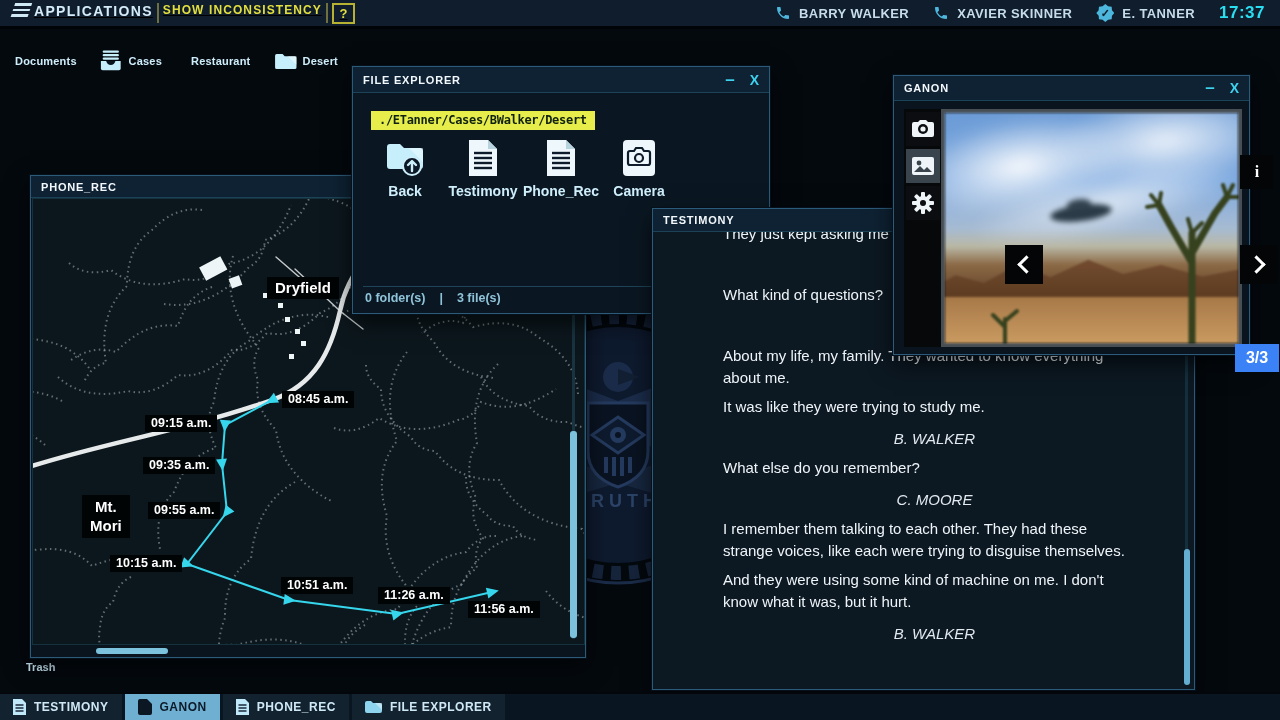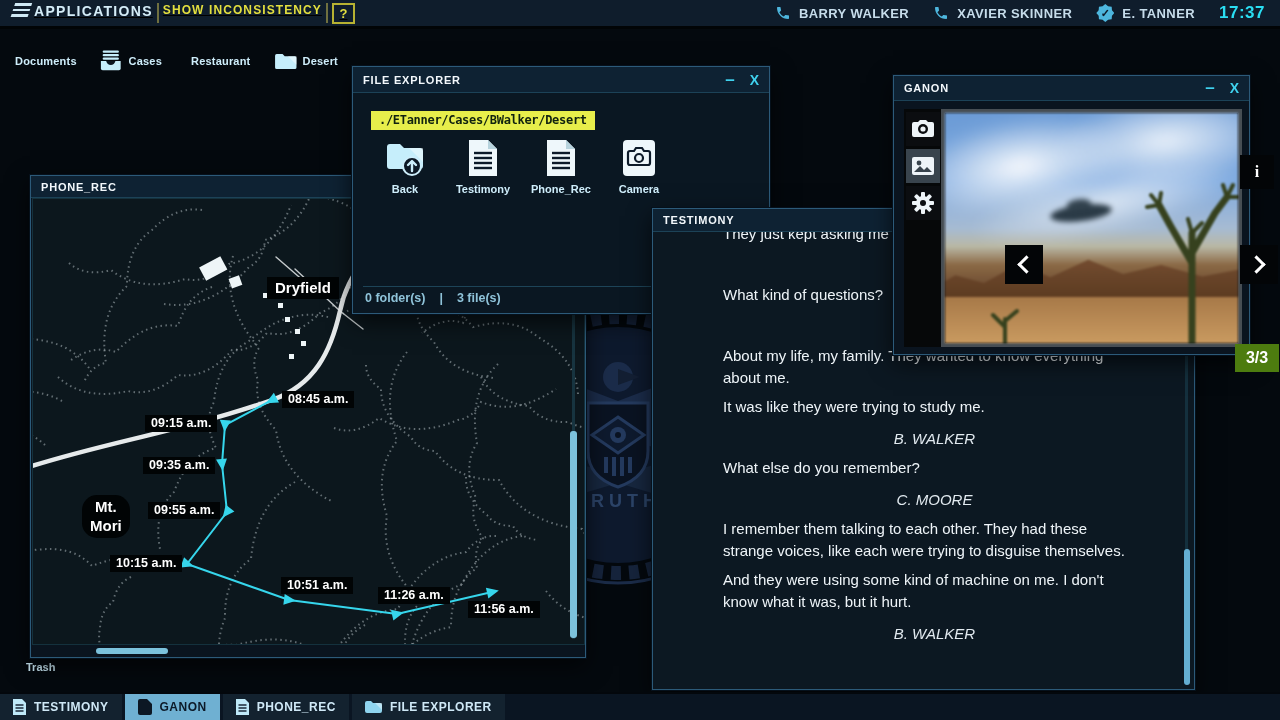--- a/index.html
+++ b/index.html
@@ -59,21 +59,21 @@
   .pr-hthumb { position:absolute; left:65px; bottom:3px; width:72px; height:6px; background:#7cc2dc; border-radius:3px; cursor:grab; }
 
   
   .w-explorer { left:352px; top:66px; width:418px; height:248px; z-index:3; background:#0a1722; }
   .w-explorer .win-title { height:26px; }
   .path-chip { position:absolute; left:18px; top:44px; background:#e7ee4b; color:#10220f;
                font-family:"DejaVu Sans Mono", monospace; font-weight:bold; font-size:12px;
                padding:2px 8px 3px; letter-spacing:-.3px; }
   .fe-items { position:absolute; left:20px; top:72px; display:flex; gap:14px; }
   .fe-item { width:64px; display:flex; flex-direction:column; align-items:center; gap:6px; cursor:pointer; }
-  .fe-item .lbl { color:#cfeefb; font-size:11px; font-weight:bold; }
+  .fe-item .lbl { color:#cfeefb; font-size:14px; font-weight:bold; }
   .fe-div { position:absolute; left:10px; right:10px; top:219px; height:1px; background:#1d4458; }
   .fe-status { position:absolute; left:12px; top:224px; color:#8fc3d9; font-size:12.5px; font-weight:bold;
                display:flex; gap:14px; }
 
   
   .w-testimony { left:652px; top:208px; width:543px; height:482px; z-index:4; background:#0c1822; }
   .w-testimony .win-title { height:23px; }
   .t-body { position:absolute; left:0; top:23px; right:14px; bottom:2px; overflow:hidden;
             padding:0 34px 0 70px; color:#eef4f8; font-size:15px; line-height:19px; }
   .t-line { margin-top:10px; }
@@ -107,21 +107,21 @@
          clip-path:polygon(0 72%,7% 52%,16% 64%,27% 34%,37% 55%,49% 28%,60% 50%,72% 36%,85% 54%,100% 40%,100% 100%,0 100%); }
   .ground { position:absolute; left:0; right:0; bottom:0; height:20%; background:linear-gradient(180deg,#a5794b,#c79a63); }
   .trees { position:absolute; inset:0; }
   .ov-btn { position:absolute; background:#030507; color:#fff; display:flex; align-items:center; justify-content:center; cursor:pointer; }
   .g-info { left:295px; top:42px; width:34px; height:34px; font-weight:bold; font-size:16px; font-family:"Liberation Serif",serif; }
   .g-prev { left:60px;  top:132px; width:38px; height:39px; }
   .g-next { left:295px; top:132px; width:38px; height:39px; }
   .chev { width:13px; height:13px; border-left:3.5px solid #fff; border-bottom:3.5px solid #fff; }
   .chev.l { transform:rotate(45deg); margin-left:5px; }
   .chev.r { transform:rotate(-135deg); margin-right:5px; }
-  .g-count { position:absolute; left:290px; top:231px; width:44px; height:28px; background:#4d7c0f;
+  .g-count { position:absolute; left:290px; top:231px; width:44px; height:28px; background:#3b82f6;
              color:#fff; font-weight:bold; font-size:16px; display:flex; align-items:center; justify-content:center; }
 
   
   .taskbar { position:absolute; left:0; bottom:0; width:1280px; height:28px; background:#0a1522;
              border-top:2px solid #03070c; display:flex; z-index:20; }
   .task { display:flex; align-items:center; gap:8px; padding:0 13px; margin-right:3px; background:#13222f;
           color:#cfe8f6; font-weight:bold; font-size:12px; letter-spacing:.5px; cursor:pointer; }
   .task.active { background:#6fb0d2; color:#0c1928; }
 
   .svg-icon { display:block; }
@@ -298,21 +298,21 @@
             <g transform="translate(364,415) rotate(77)">
                 <polygon points="0,-7 5.5,5 -5.5,5"></polygon>
               </g>
             <g transform="translate(459,393) rotate(77)">
                 <polygon points="0,-7 5.5,5 -5.5,5"></polygon>
               </g>
           </g>
         </g>
       </svg>
       <div class="chip chip-town" style="left:234px; top:78px;">Dryfield</div>
-      <div class="chip chip-mtn" style="left:49px; top:296px;border-radius:15px;">
+      <div class="chip chip-mtn" style="left:49px; top:296px;">
         <div>Mt.</div>
         <div>Mori</div>
       </div>
       <div class="chip" style="left:249px; top:192px;">08:45 a.m.</div>
       <div class="chip" style="left:112px; top:216px;">09:15 a.m.</div>
       <div class="chip" style="left:110px; top:258px;">09:35 a.m.</div>
       <div class="chip" style="left:115px; top:303px;">09:55 a.m.</div>
       <div class="chip" style="left:77px;  top:356px;">10:15 a.m.</div>
       <div class="chip" style="left:248px; top:378px;">10:51 a.m.</div>
       <div class="chip" style="left:345px; top:388px;">11:26 a.m.</div>

